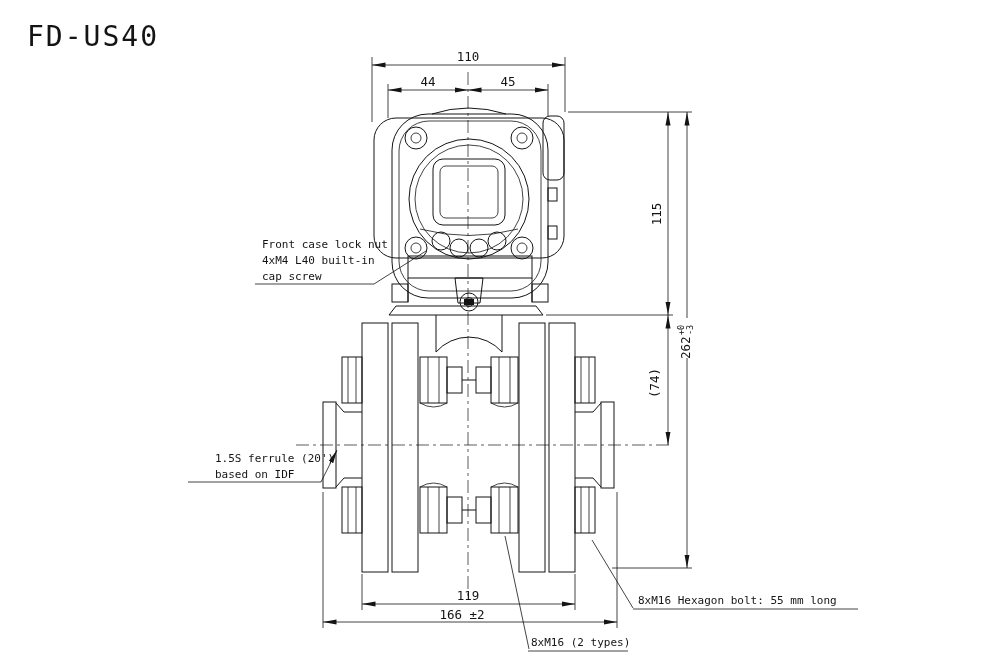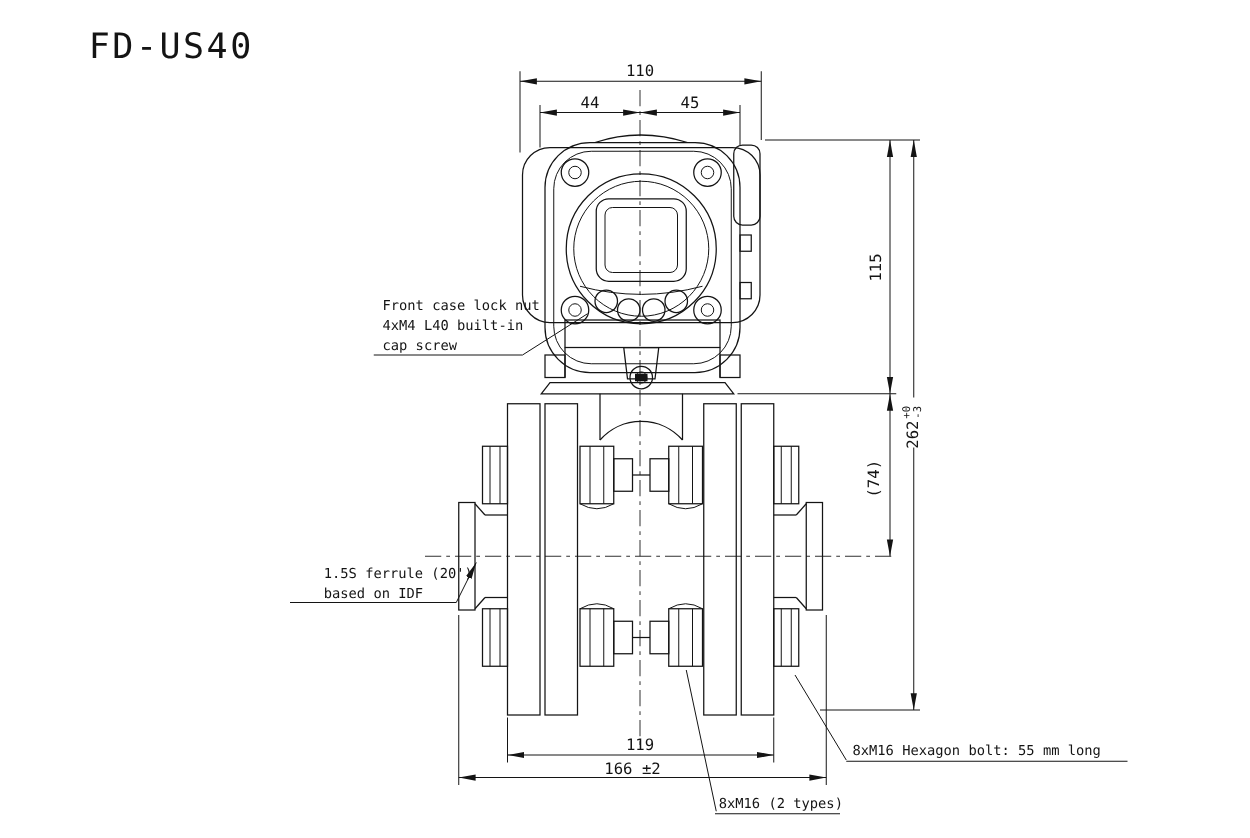--- a/index.html
+++ b/index.html
@@ -1,17 +1,17 @@
 <!DOCTYPE html>
 <html style="--line: #141414; --bg: #ffffff;"><head>
 <meta charset="utf-8">
 <style>
   :root { --line:#141414; --bg:#ffffff; }
   html,body { margin:0; padding:0; background:var(--bg); }
-  .sheet { position:relative; width:928px; height:670px; background:var(--bg); overflow:hidden;padding-left:44px; }
+  .sheet { position:relative; width:928px; height:670px; background:var(--bg); overflow:hidden; }
   svg text {
     font-family:"DejaVu Sans Mono","Liberation Mono",monospace;
     fill:var(--line);
   }
   .title-text { font-size:28px; letter-spacing:2px; }
   .dim-text  { font-size:12.5px; }
   .ann-text  { font-size:11px; }
   .tol-text  { font-size:8.5px; }
   .obj  { fill:none; stroke:var(--line); stroke-width:1; }
   .thin { fill:none; stroke:var(--line); stroke-width:0.8; }

